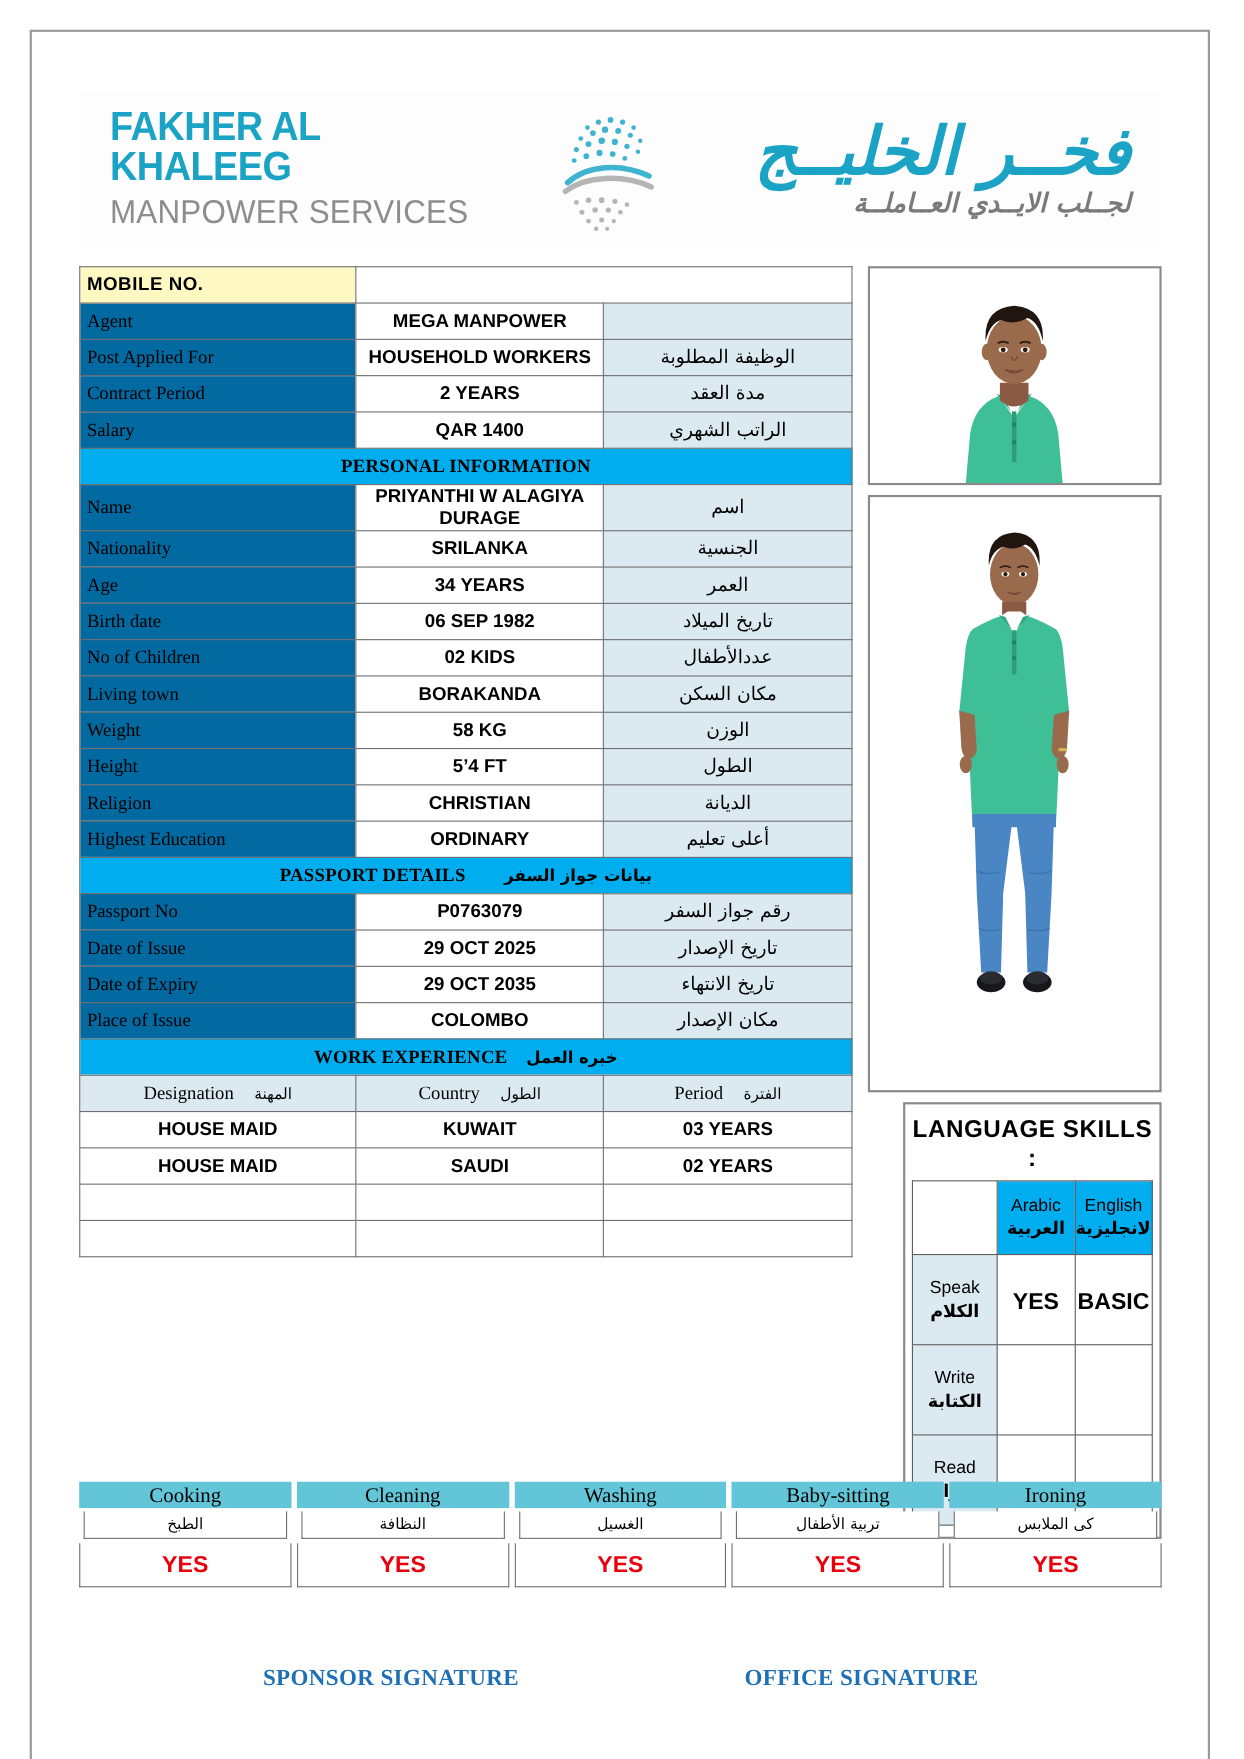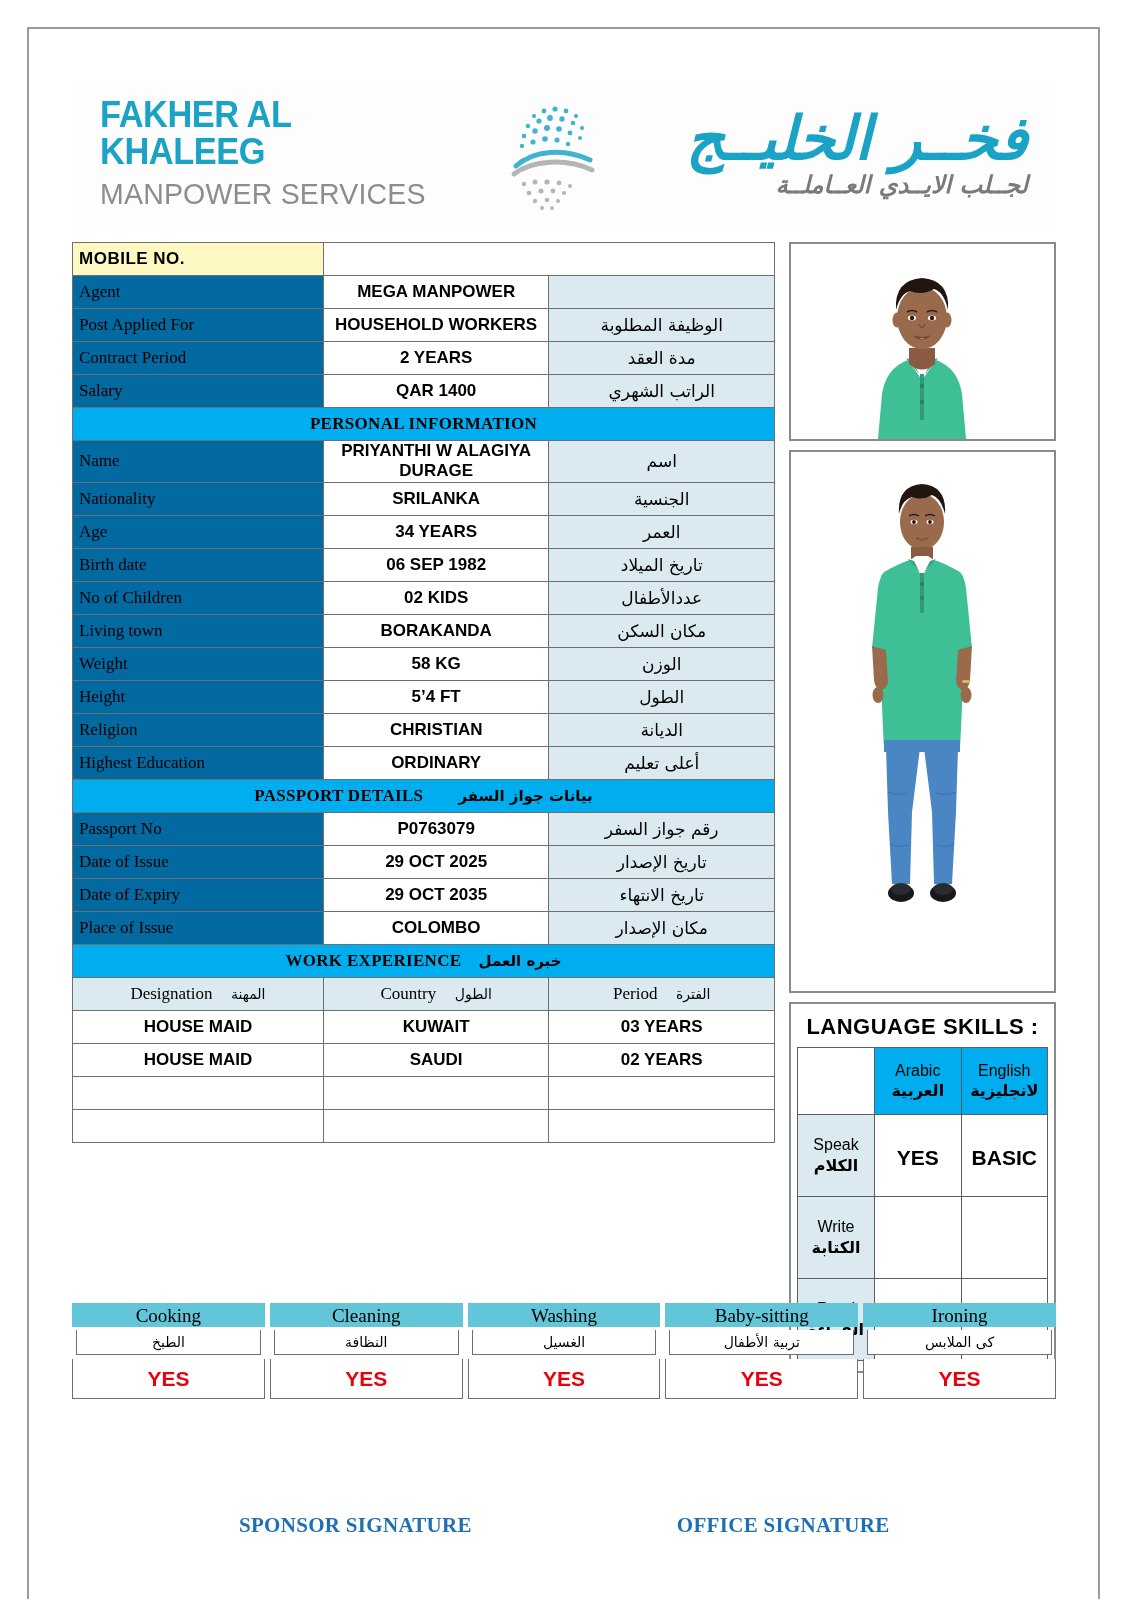--- a/index.html
+++ b/index.html
@@ -93,38 +93,38 @@
   .photo-box{
     border:2px solid #8a8a8a;background:#fff;box-sizing:border-box;
     position:relative;overflow:hidden;
   }
   .photo-head{height:199px;}
   .photo-full{height:543px;margin-top:9px;}
 
   
   .lang-box{
     border:2px solid #8a8a8a;background:#fff;box-sizing:border-box;
-    margin-top:9px;padding:8px 6px 10px 6px;
+    margin-top:9px;padding:8px 6px 10px 6px;margin-left:32px;
   }
   .lang-title{
     text-align:center;font-family:"Liberation Sans",sans-serif;
     font-weight:bold;font-size:22px;letter-spacing:0.5px;color:#000;
     margin:2px 0 7px 0;
   }
   table.lang{border-collapse:collapse;width:100%;table-layout:fixed;margin:0 auto;}
   table.lang td{border:1px solid #5e5e5e;vertical-align:middle;text-align:center;}
   .lg-blank{width:74px;height:64px;background:#fff;}
   .lg-h{background:#00adef;height:64px;font-family:"Liberation Sans",sans-serif;font-size:16px;color:#000;line-height:1.25;}
   .lg-h .ar{font-family:"DejaVu Sans",sans-serif;font-weight:bold;font-size:16px;direction:rtl;display:block;}
   .lg-s{background:#dbeaf1;height:74px;font-family:"Liberation Sans",sans-serif;font-size:16px;line-height:1.3;}
   .lg-s .ar{font-family:"DejaVu Sans",sans-serif;font-weight:bold;font-size:16px;direction:rtl;display:block;}
   .lg-v{background:#fff;height:74px;font-family:"Liberation Sans",sans-serif;font-weight:bold;font-size:21px;vertical-align:top;padding-top:6px;}
 
   
-  .skills{position:absolute;left:43px;top:1274px;width:984px;display:flex;gap:5px;}
+  .skills{position:absolute;left:43px;top:1318px;width:984px;display:flex;gap:5px;}
   .skill{flex:1;}
   .skill-head{
     background:#63c6d8;text-align:center;padding-top:2px;
     font-family:"Liberation Serif",serif;font-size:19px;color:#000;
   }
   .skill-ar{
     background:#ffffff;border:1px solid #6f6f6f;border-top:none;
     text-align:center;direction:rtl;
     font-family:"DejaVu Sans",sans-serif;font-size:14px;
     height:24px;line-height:24px;margin:3px 4px 4px 4px;

